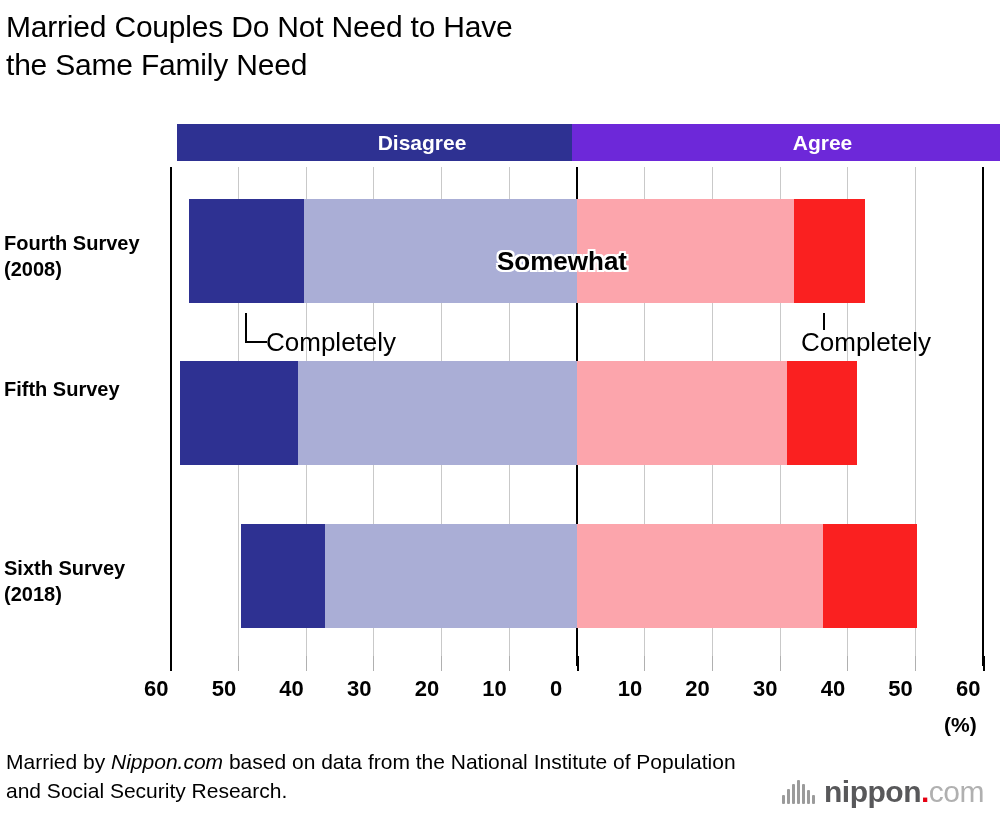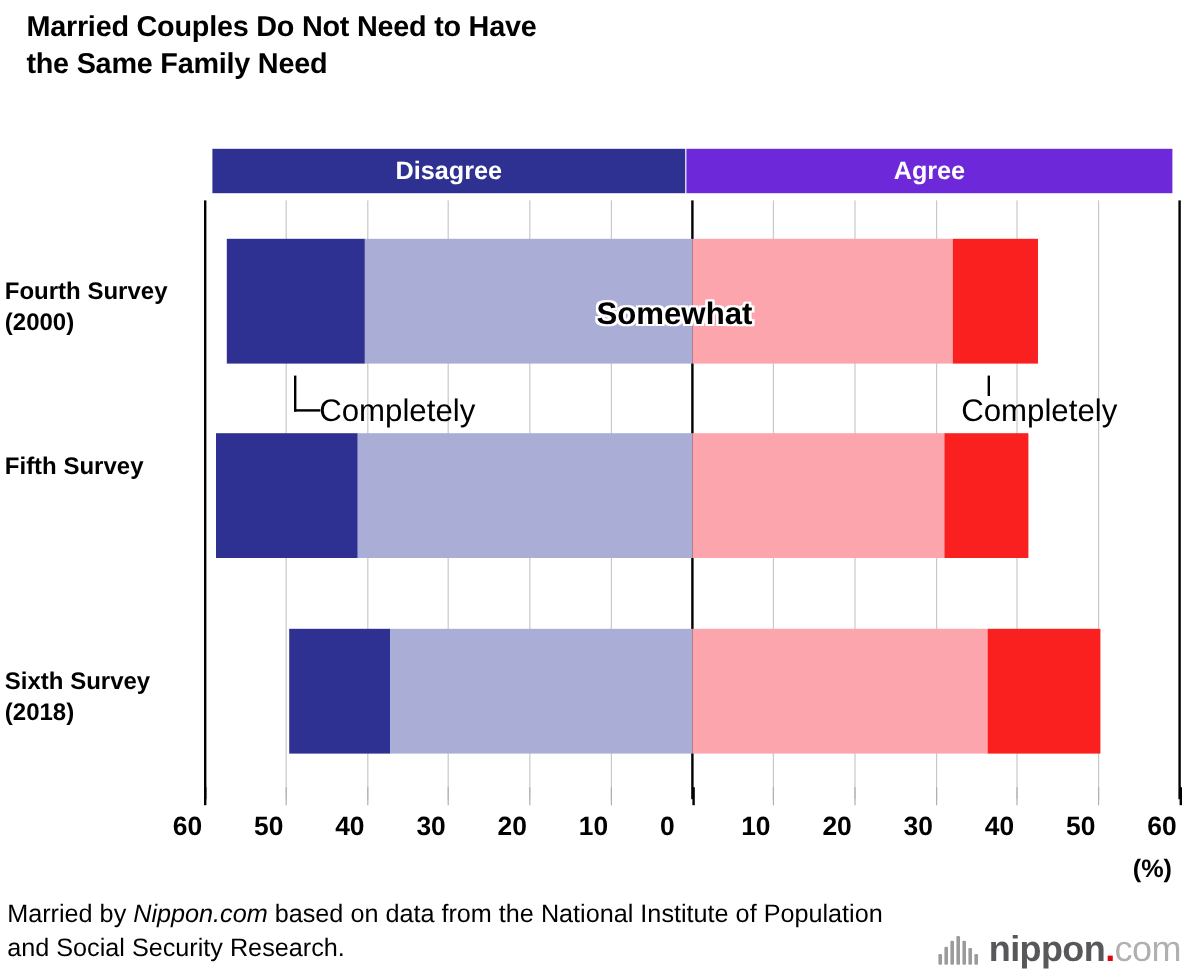--- a/index.html
+++ b/index.html
@@ -12,25 +12,25 @@
     height: 816px;
     font-family: "Liberation Sans", sans-serif;
     color: #000000;
     position: relative;
     overflow: hidden;
   }
 
   
   #chart-title {
     position: absolute;
-    left: 22px;
+    left: 6px;
     top: 8px;
     width: 900px;
-    font-size: 24px;
-    font-weight: bold;
+    font-size: 30px;
+    font-weight: normal;
     line-height: 1.28;
     letter-spacing: -0.2px;
   }
   #chart-title .tl { display: block; }
 
   
   
   #plot {
     position: absolute;
     left: 0;
@@ -43,20 +43,21 @@
   .legend-strip {
     position: absolute;
     top: 124px;
     height: 37px;
     color: #ffffff;
     font-size: 21px;
     font-weight: bold;
     display: flex;
     align-items: center;
     justify-content: center;
+    padding-left: 48px;
   }
   #legend-disagree {
     left: 177px;
     width: 394px;
     background: #2e3192;
   }
   #legend-agree {
     left: 572px;
     width: 405px;
     background: #6d28d9;
@@ -307,21 +308,21 @@
       <div class="seg seg-completely-agree" style="left: 787.454px; width: 69.7001px; top: 361px;"></div>
       <div class="seg seg-somewhat-disagree" style="left: 325.268px; width: 251.732px; top: 524px;"></div>
       <div class="seg seg-completely-disagree" style="left: 241.357px; width: 83.9108px; top: 524px;"></div>
       <div class="seg seg-somewhat-agree" style="left: 577px; width: 245.642px; top: 524px;"></div>
       <div class="seg seg-completely-agree" style="left: 822.642px; width: 94.0613px; top: 524px;"></div>
     </div>
 
   <div id="cats-layer">
       <div class="cat-label" style="top: 230px;">
         <span>Fourth Survey</span>
-        <span>(2000)</span>
+        <span>(2008)</span>
       </div>
       <div class="cat-label" style="top: 376px;">
         <span>Fifth Survey</span>
       </div>
       <div class="cat-label" style="top: 555px;">
         <span>Sixth Survey</span>
         <span>(2018)</span>
       </div>
     </div>
 

